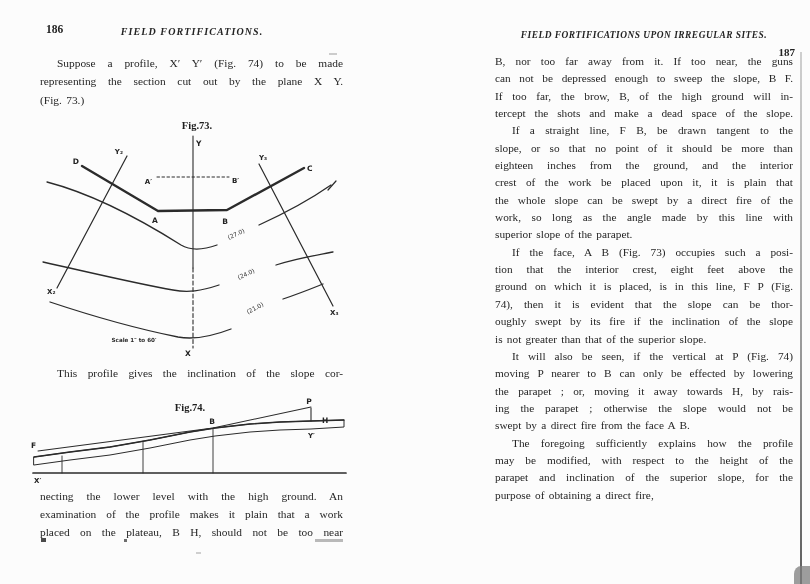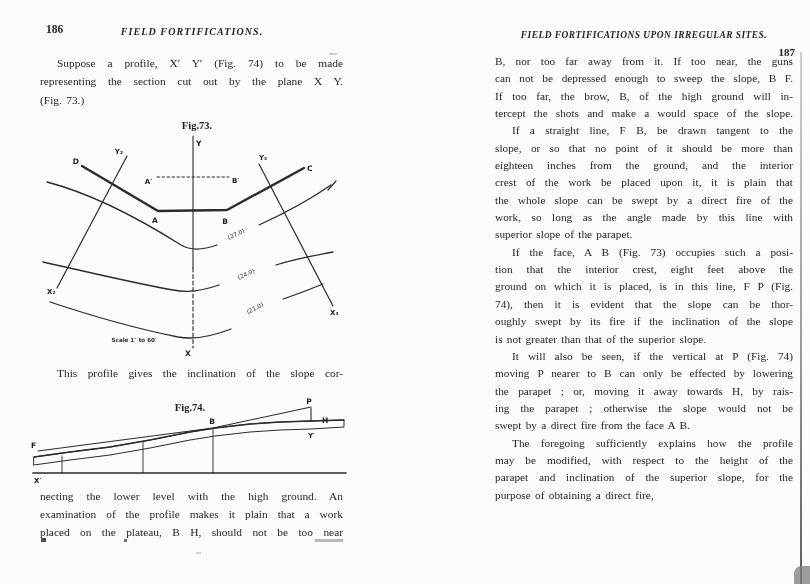--- a/index.html
+++ b/index.html
@@ -150,21 +150,21 @@
 <div class="abs" style="left:495px;top:30px;width:298px;">
   <div class="run-head" style="font-size:9.4px;letter-spacing:0.5px;">FIELD FORTIFICATIONS UPON IRREGULAR SITES.</div>
   <div class="pagenum" style="position:absolute;right:-2px;top:16px;font-size:11px;">187</div>
 </div>
 
 <div class="abs textcol" id="rp-body" style="left:495px;top:53px;width:298px;font-size:11.3px;">
     <div class="para">
       <div class="tline">B, nor too far away from it.  If too near, the guns</div>
       <div class="tline">can not be depressed enough to sweep the slope, B F.</div>
       <div class="tline">If too far, the brow, B, of the high ground will in-</div>
-      <div class="tline">tercept the shots and make a would space of the slope.</div>
+      <div class="tline">tercept the shots and make a dead space of the slope.</div>
     </div>
     <div class="para">
       <div class="tline ind">If a straight line, F B, be drawn tangent to the</div>
       <div class="tline">slope, or so that no point of it should be more than</div>
       <div class="tline">eighteen inches from the ground, and the interior</div>
       <div class="tline">crest of the work be placed upon it, it is plain that</div>
       <div class="tline">the whole slope can be swept by a direct fire of the</div>
       <div class="tline">work, so long as the angle made by this line with</div>
       <div class="tline end">superior slope of the parapet.</div>
     </div>

